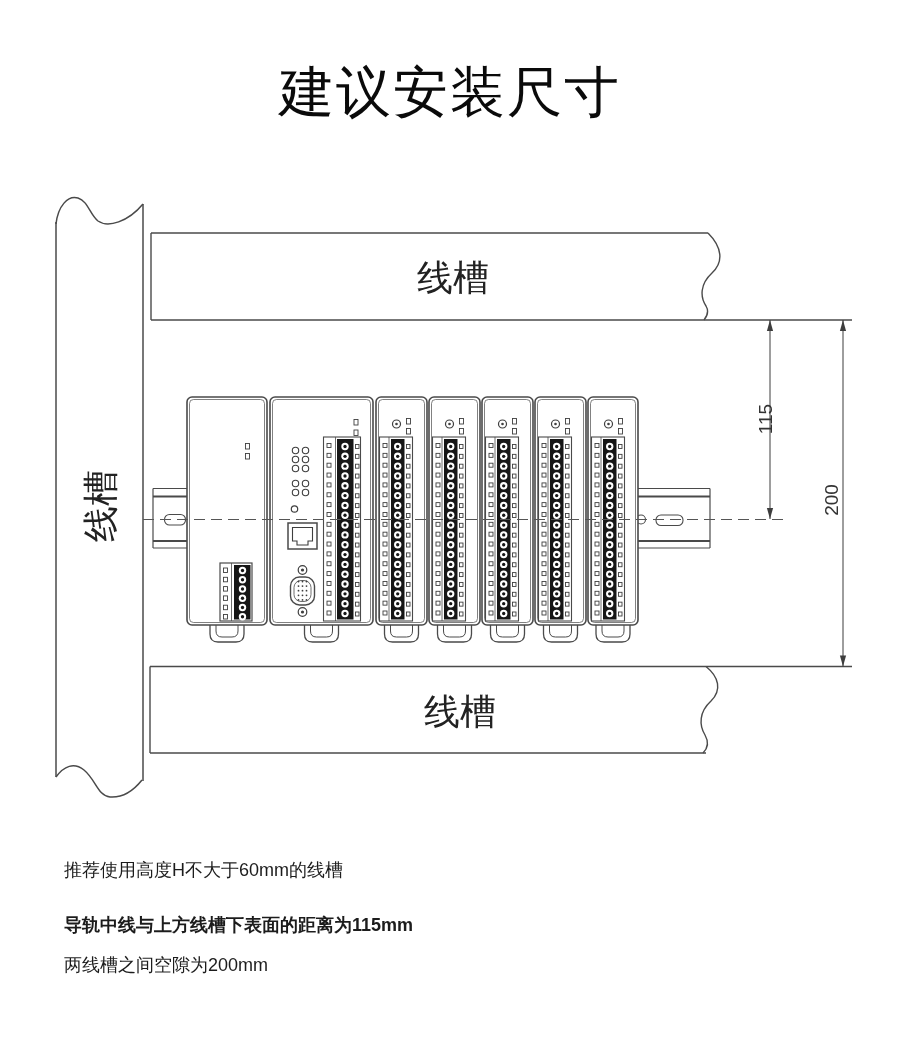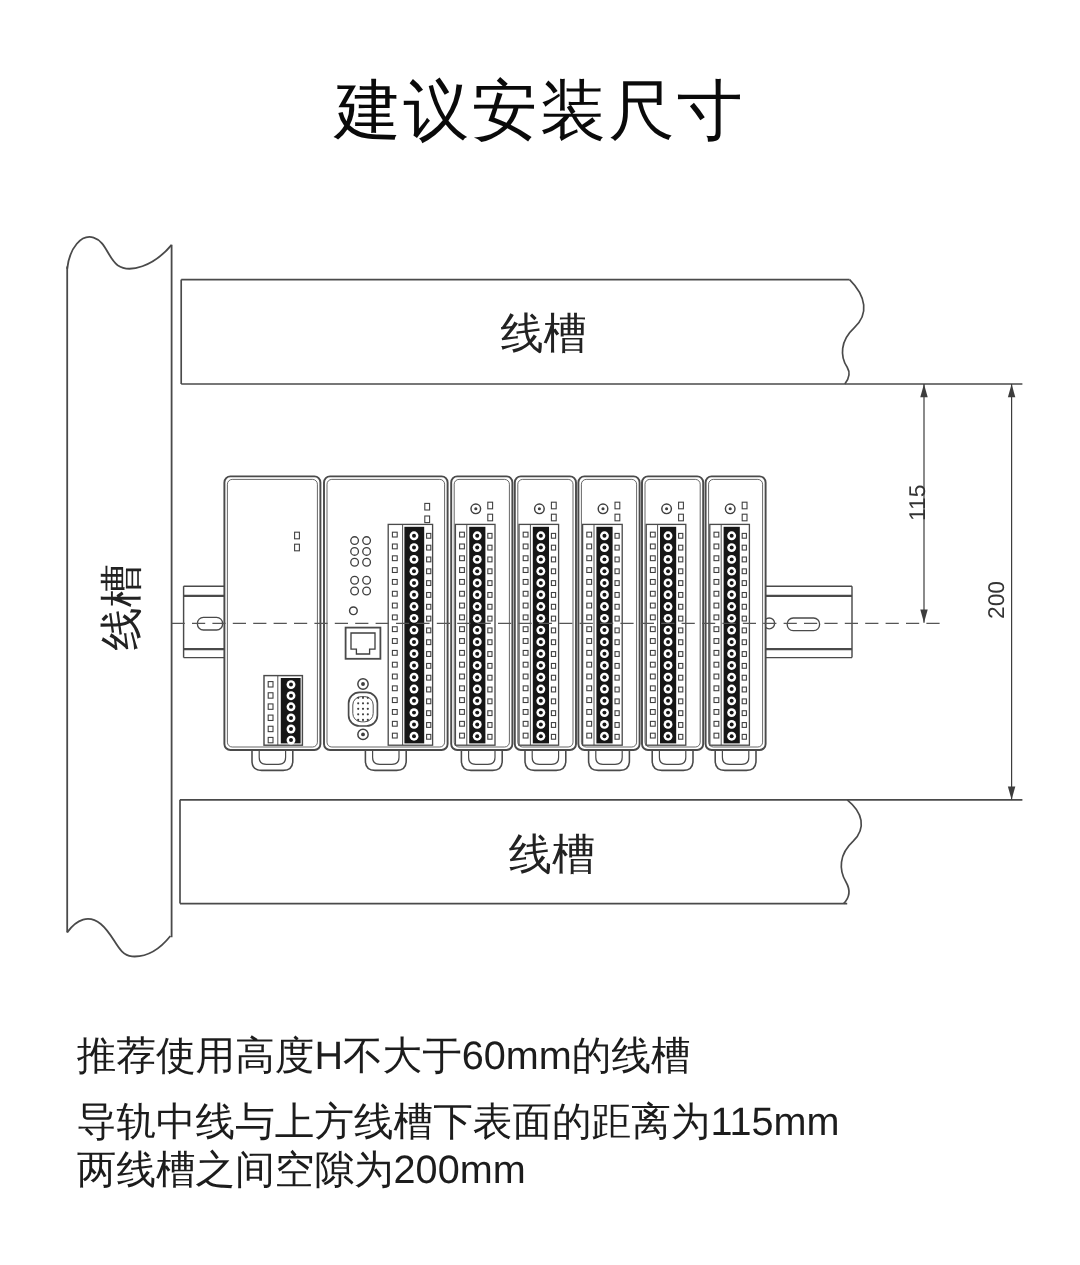--- a/index.html
+++ b/index.html
@@ -10,22 +10,22 @@
          letter-spacing:2px;color:#0a0a0a;}
   .duct-label{font-size:36px;color:#222;text-align:center;white-space:nowrap;}
   #duct-label-top{left:388px;top:254px;width:130px;}
   #duct-label-bottom{left:395px;top:688px;width:130px;}
   #duct-label-left{left:61px;top:486px;width:80px;height:40px;line-height:40px;
                    transform:rotate(-90deg);transform-origin:center;}
   .dim-label{font-size:19px;color:#333;text-align:center;white-space:nowrap;
              transform:rotate(-90deg);transform-origin:center;}
   #dim-115{left:736px;top:408px;width:60px;height:22px;line-height:22px;}
   #dim-200{left:802px;top:489px;width:60px;height:22px;line-height:22px;}
-  .note-line{position:absolute;left:64px;font-size:33px;color:#1c1c1c;white-space:nowrap;}
-  #note-1{top:858px;} #note-2{top:913px;} #note-3{top:953px;}
+  .note-line{position:absolute;left:64px;font-size:18px;color:#1c1c1c;white-space:nowrap;}
+  #note-1{top:858px;} #note-2{top:913px;font-weight:bold;} #note-3{top:953px;}
   svg{position:absolute;left:0;top:0;}
 </style>
 </head>
 <body>
 
 <div id="page">
 
   <div id="title" class="abs">建议安装尺寸</div>
 
   <svg width="900" height="1054" viewBox="0 0 900 1054">

